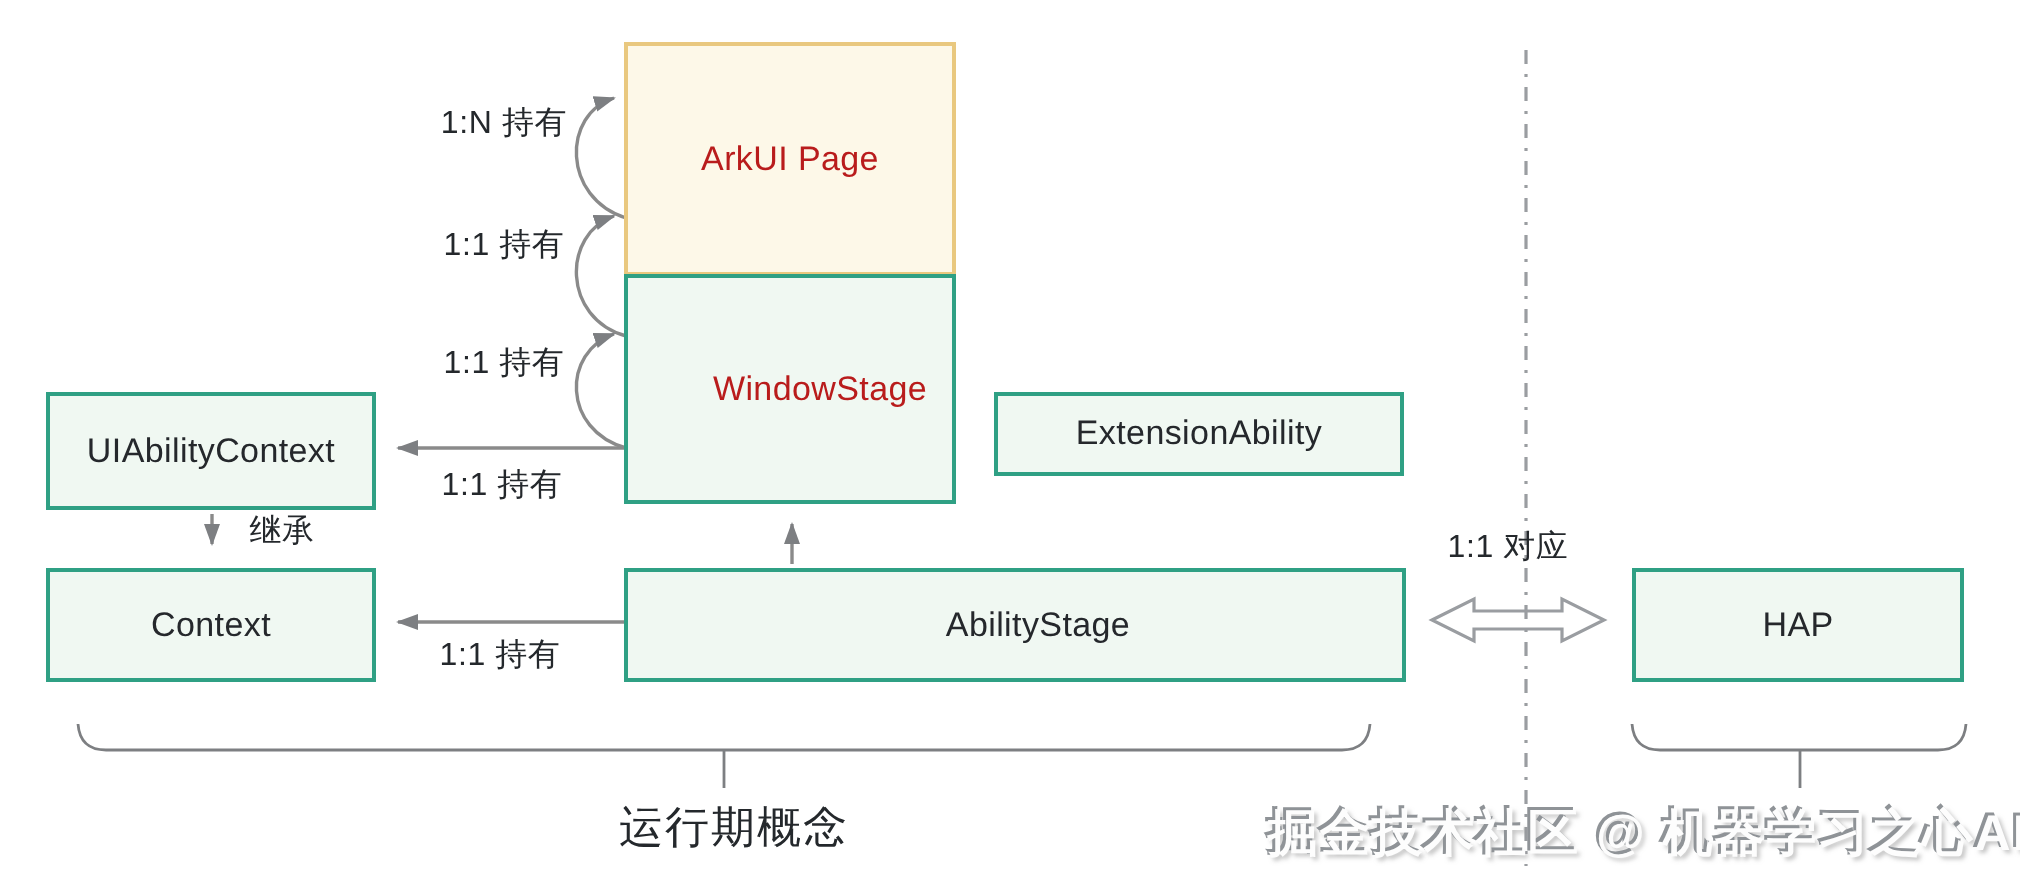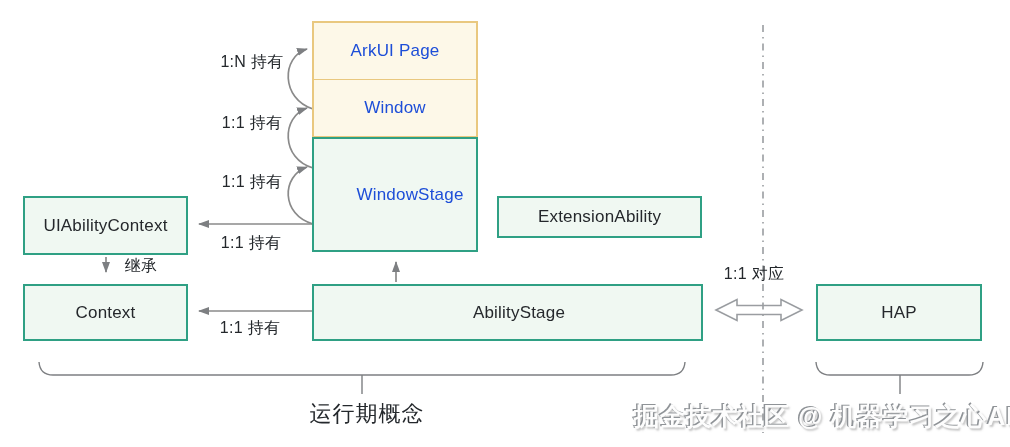--- a/index.html
+++ b/index.html
@@ -6,21 +6,21 @@
   #canvas{
     position:relative;width:1010px;height:447px;background:#ffffff;
     font-family:"Liberation Sans","DejaVu Sans",sans-serif;overflow:hidden;
   }
   .layer{position:absolute;left:0;top:0;pointer-events:none;}
   .box{
     position:absolute;box-sizing:border-box;display:flex;align-items:center;justify-content:center;
     font-size:17px;color:#25282c;background:#f0f8f2;border:2px solid #2fa084;letter-spacing:.2px;
   }
   .stack{position:absolute;box-sizing:border-box;display:flex;flex-direction:column;}
-  .stack .cell{flex:1;display:flex;align-items:center;justify-content:center;font-size:17px;color:#1d4ed8;letter-spacing:.2px;}
+  .stack .cell{flex:1;display:flex;align-items:center;justify-content:center;font-size:17px;color:#b91c1c;letter-spacing:.2px;}
   .stack-yellow{background:#fdf8e8;border:2px solid #e9c87f;}
   .stack-yellow .cell + .cell{border-top:1.5px solid #e9c87f;}
   .stack-green{background:#f0f8f2;border:2px solid #2fa084;}
   .stack-green .cell + .cell{border-top:2px solid #2fa084;}
   .elabel{
     position:absolute;transform:translate(-50%,-50%);white-space:nowrap;
     font-size:16px;color:#24282c;letter-spacing:.3px;
   }
   .glabel{
     position:absolute;transform:translate(-50%,-50%);white-space:nowrap;
@@ -62,21 +62,20 @@
 
     <path d="M39 362 Q40 375 53 375 H 671 Q684 375 685 362" stroke="#7d7f82" stroke-width="1.4" fill="none"></path>
     <path d="M362 375 V 394" stroke="#7d7f82" stroke-width="1.4" fill="none"></path>
 
     <path d="M816 362 Q817 375 830 375 H 969 Q982 375 983 362" stroke="#7d7f82" stroke-width="1.4" fill="none"></path>
     <path d="M900 375 V 394" stroke="#7d7f82" stroke-width="1.4" fill="none"></path>
   </svg>
 
   <div class="stack stack-yellow" style="left:312px;top:21px;width:166px;height:117px;">
     <div class="cell">ArkUI Page</div>
-    <div class="cell">Window</div>
   </div>
 
   <div class="stack stack-green" style="left:312px;top:137px;width:166px;height:115px;padding-left:30px;">
     <div class="cell">WindowStage</div>
   </div>
 
   <div class="box" style="left:23px;top:196px;width:165px;height:59px;">UIAbilityContext</div>
   <div class="box" style="left:23px;top:284px;width:165px;height:57px;">Context</div>
   <div class="box" style="left:497px;top:196px;width:205px;height:42px;">ExtensionAbility</div>
   <div class="box" style="left:312px;top:284px;width:391px;height:57px;padding-left:23px;">AbilityStage</div>

